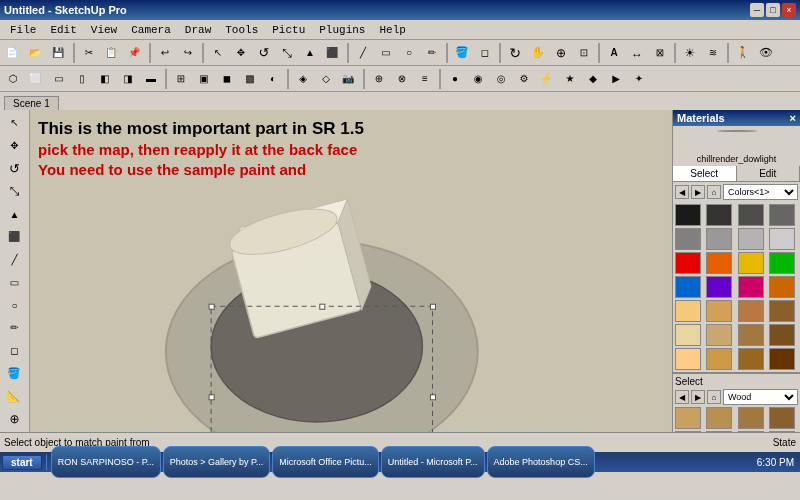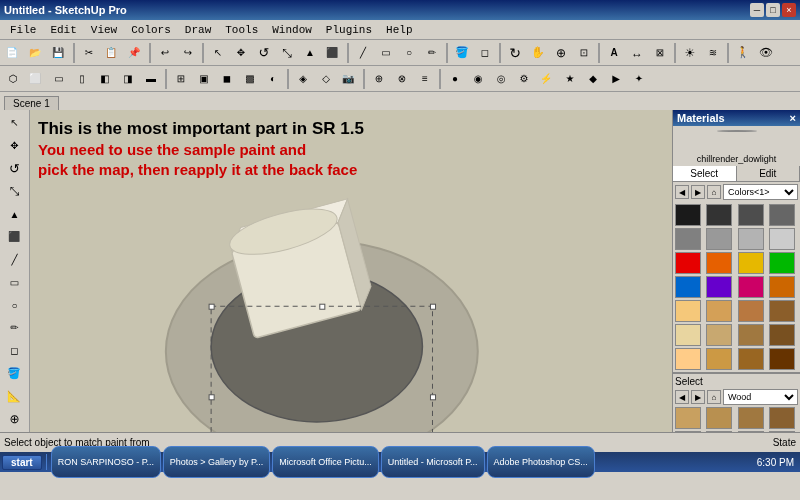--- a/index.html
+++ b/index.html
@@ -386,24 +386,24 @@
     <div class="win-btn btn-min">─</div>
     <div class="win-btn btn-max">□</div>
     <div class="win-btn btn-close">×</div>
   </div>
 </div>
 
 <div id="menubar">
 <div class="menu-item">File</div>
     <div class="menu-item">Edit</div>
     <div class="menu-item">View</div>
-    <div class="menu-item">Colors</div>
+    <div class="menu-item">Camera</div>
     <div class="menu-item">Draw</div>
     <div class="menu-item">Tools</div>
-    <div class="menu-item">Window</div>
+    <div class="menu-item">Pictu</div>
     <div class="menu-item">Plugins</div>
     <div class="menu-item">Help</div>
   </div>
 
 <div id="toolbar1">
   <div class="tool-btn">📄</div>
   <div class="tool-btn">📂</div>
   <div class="tool-btn">💾</div>
   <div class="tool-sep"></div>
   <div class="tool-btn">✂</div>
@@ -498,22 +498,22 @@
     <div class="side-tool icon-eraser"></div>
     <div class="side-tool icon-paint"></div>
     <div class="side-tool icon-tape"></div>
     <div class="side-tool icon-zoom"></div>
   </div>
 
   <div id="viewport">
 
     <div id="instruction-overlay">
       <div id="instruction-line1">This is the most important part in SR 1.5</div>
+      <div id="instruction-line3">pick the map, then reapply it at the back face</div>
       <div id="instruction-line2">You need to use the sample paint and</div>
-      <div id="instruction-line3">pick the map, then reapply it at the back face</div>
     </div>
 
     <svg id="scene-3d" viewBox="0 0 638 322" xmlns="http://www.w3.org/2000/svg" preserveAspectRatio="none">
 
       <rect width="638" height="322" fill="#c8c4b0"></rect>
 
       <ellipse cx="290" cy="240" rx="155" ry="110" fill="#b0ac9c" stroke="#a09c8c" stroke-width="2"></ellipse>
 
       <ellipse cx="285" cy="235" rx="105" ry="75" fill="#6a6860" stroke="#555" stroke-width="1.5"></ellipse>
 

